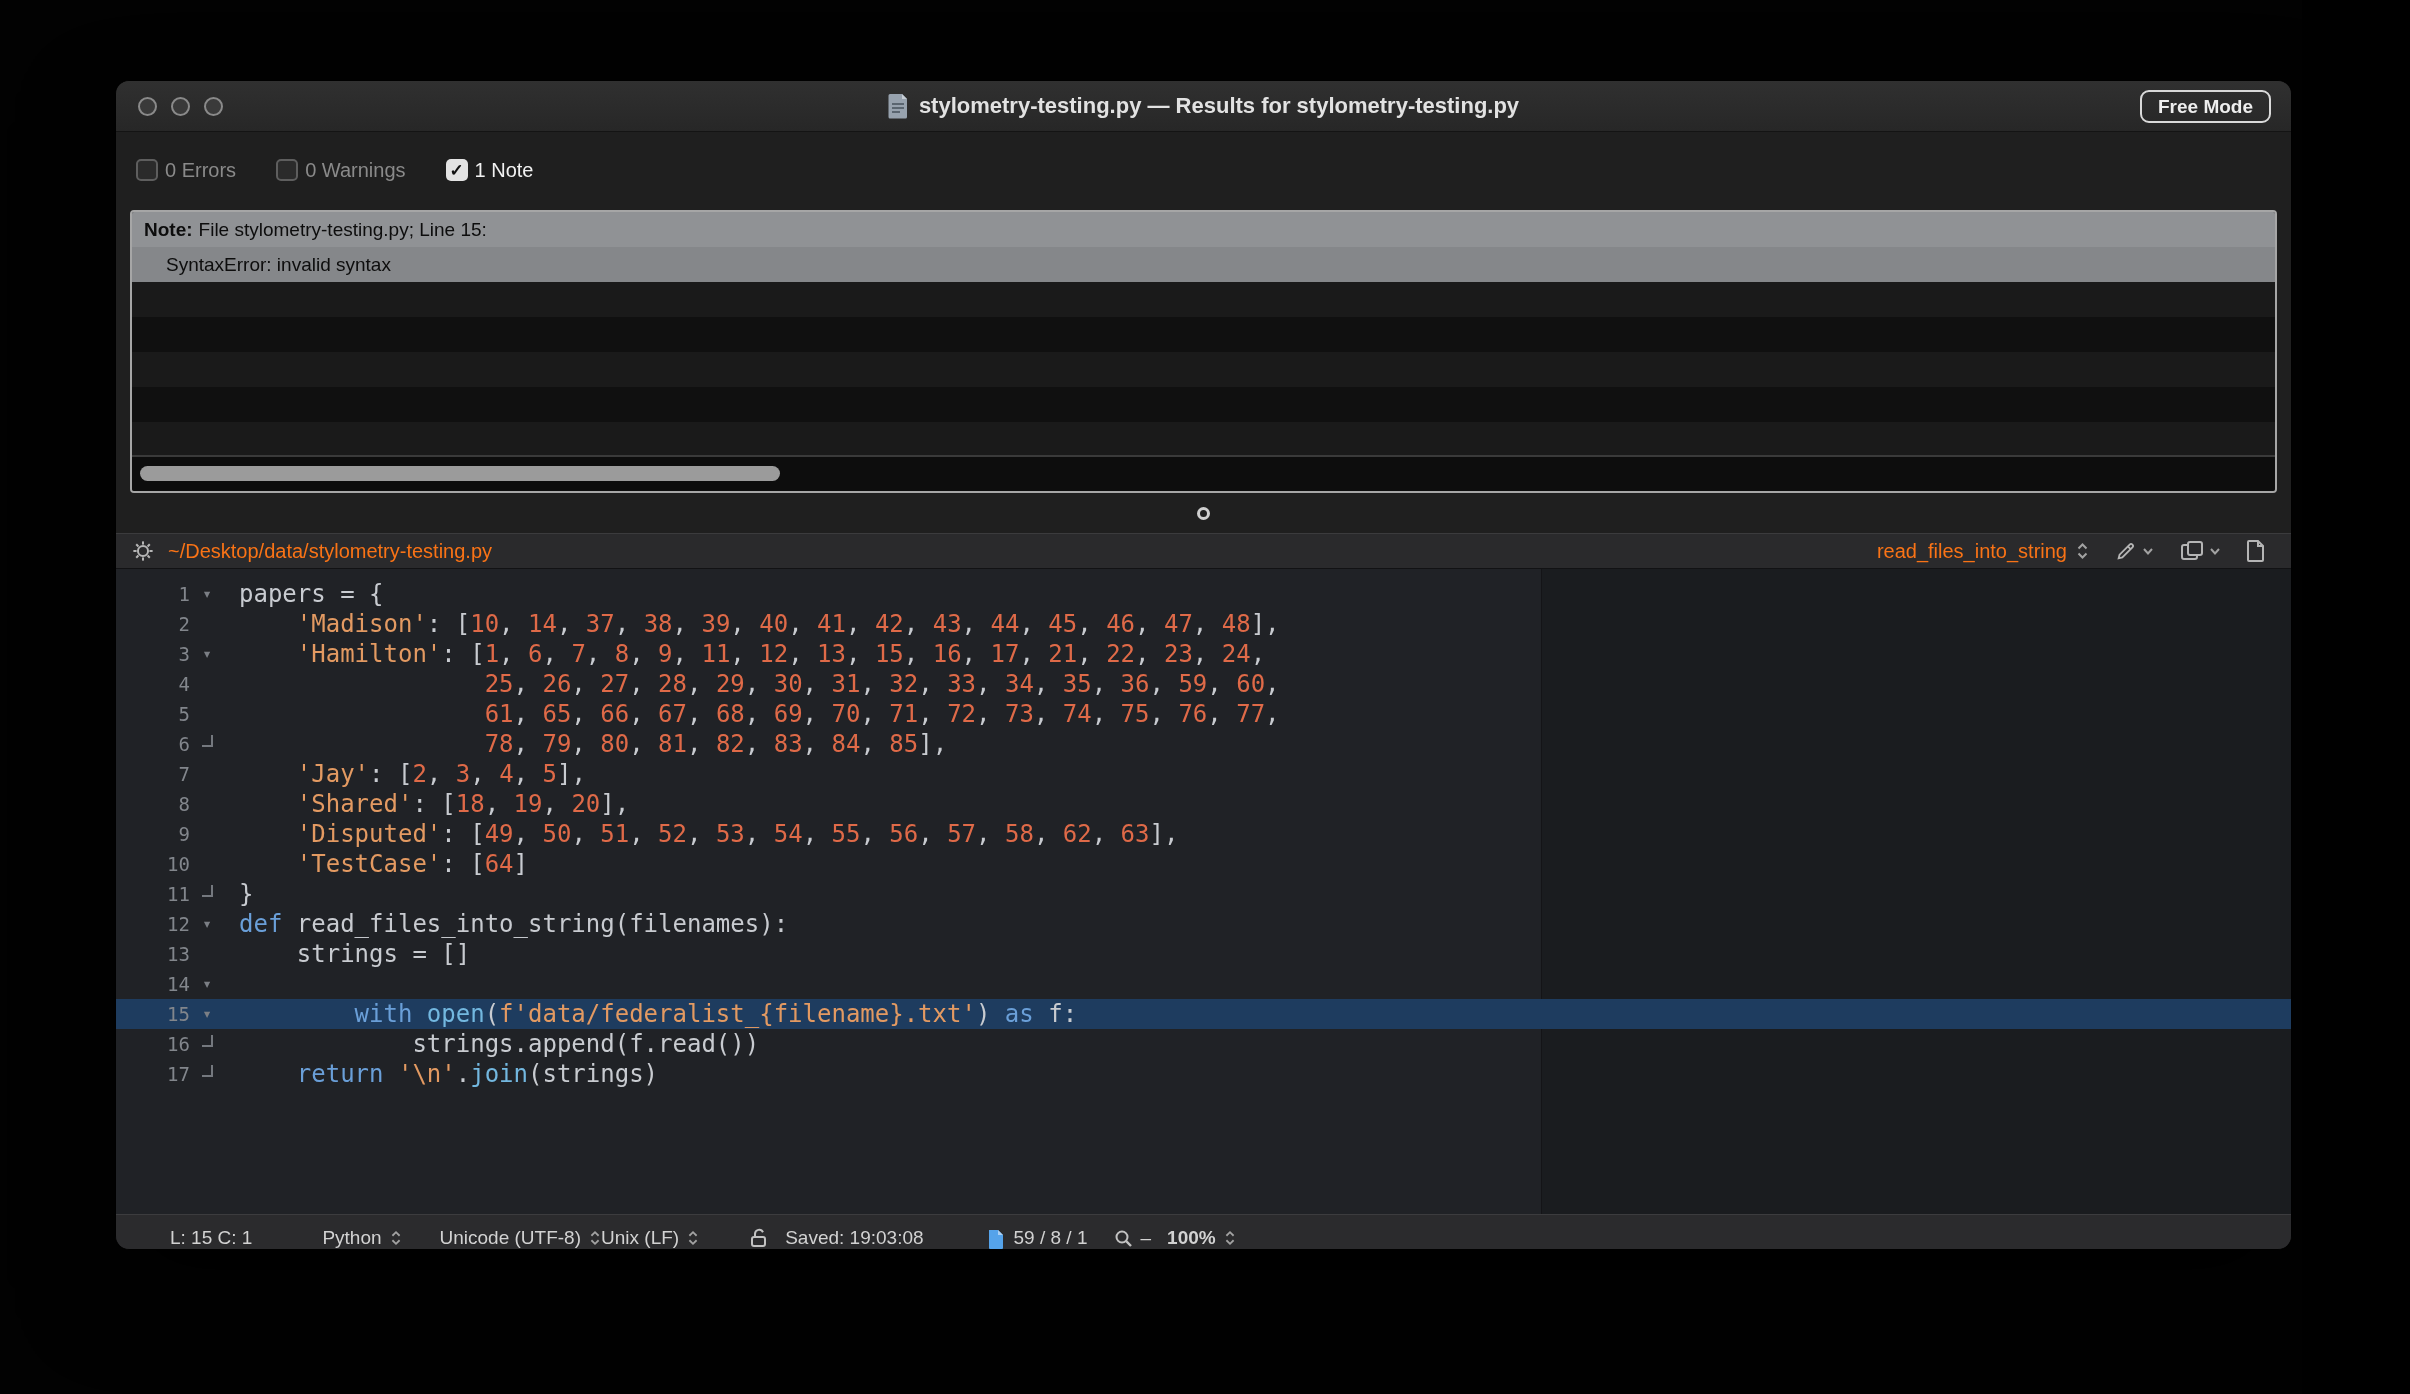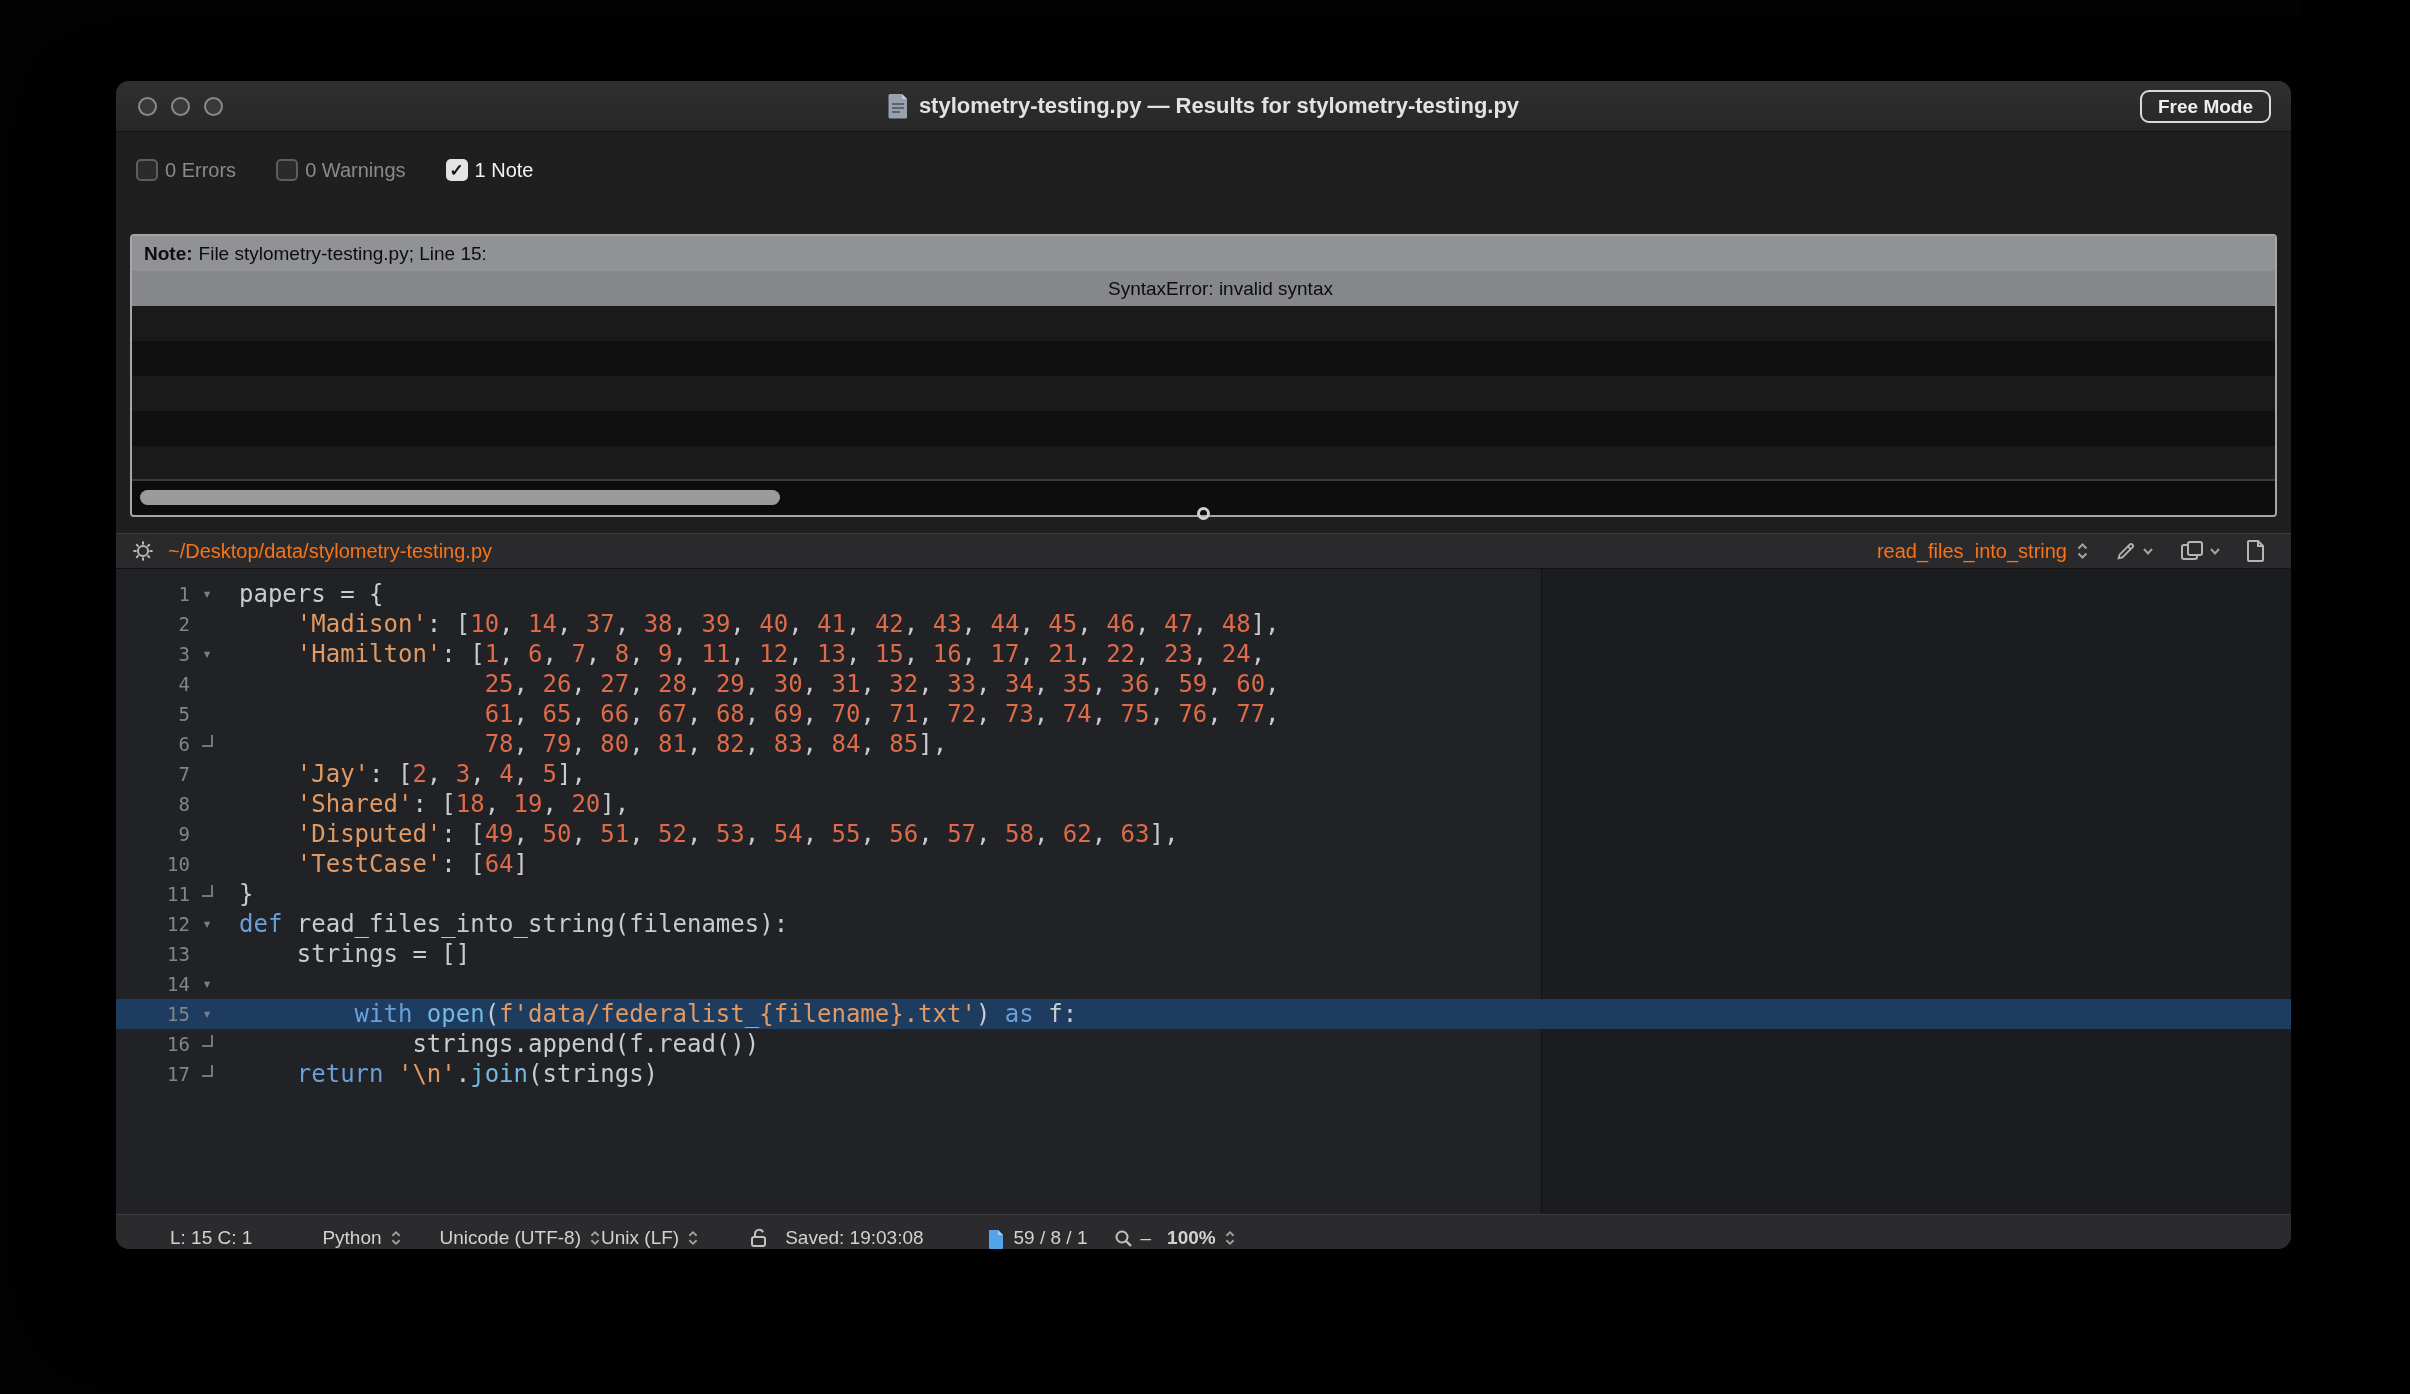--- a/index.html
+++ b/index.html
@@ -25,24 +25,24 @@
   .filter-item{display:flex;align-items:center;gap:7px;font-size:20px;}
   .checkbox{width:22px;height:22px;border-radius:5px;box-sizing:border-box;flex:0 0 22px;}
   .checkbox.unchecked{background:#2b2b2b;border:2px solid #5e5e5e;}
   .checkbox.checked{background:#e3e3e3;color:#111;display:flex;align-items:center;justify-content:center;
                     font-size:17px;font-weight:bold;}
   .filter-label.dim{color:#8a8a8a;}
   .filter-label.bright{color:#f2f2f2;}
 
   
   .results-panel{position:absolute;left:14px;top:129px;width:2147px;height:283px;box-sizing:border-box;
-                 border:2px solid #a6a6a6;border-radius:4px;background:#404040;overflow:hidden;margin-top:24px;}
+                 border:2px solid #a6a6a6;border-radius:4px;background:#404040;overflow:hidden;}
   .result-row{height:35px;display:flex;align-items:center;font-size:19px;white-space:nowrap;}
   .result-row.sel1{background:#909295;color:#0d0d0d;}
-  .result-row.sel2{background:#85878a;color:#0d0d0d;justify-content:center;}
+  .result-row.sel2{background:#85878a;color:#0d0d0d;}
   .result-row .prefix{font-weight:bold;margin-right:6px;}
   .stripe-a{background:#1a1a1a;}
   .stripe-b{background:#101010;}
   .results-scroll{position:absolute;left:0;right:0;bottom:0;height:34px;background:#0d0d0d;border-top:2px solid #3a3a3a;}
   .results-thumb{position:absolute;left:8px;top:9px;width:640px;height:15px;border-radius:8px;background:#9b9b9b;}
 
   
   .splitter{position:absolute;left:0;right:0;top:412px;height:40px;display:flex;align-items:center;justify-content:center;}
   .splitter-dot{width:13px;height:13px;border-radius:50%;border:3px solid #cfcfcf;box-sizing:border-box;}
 

